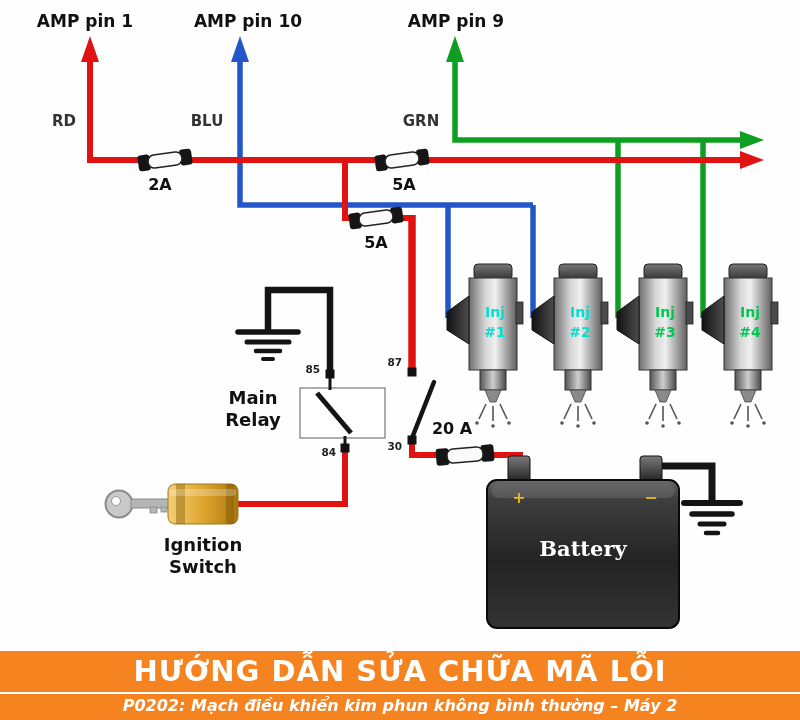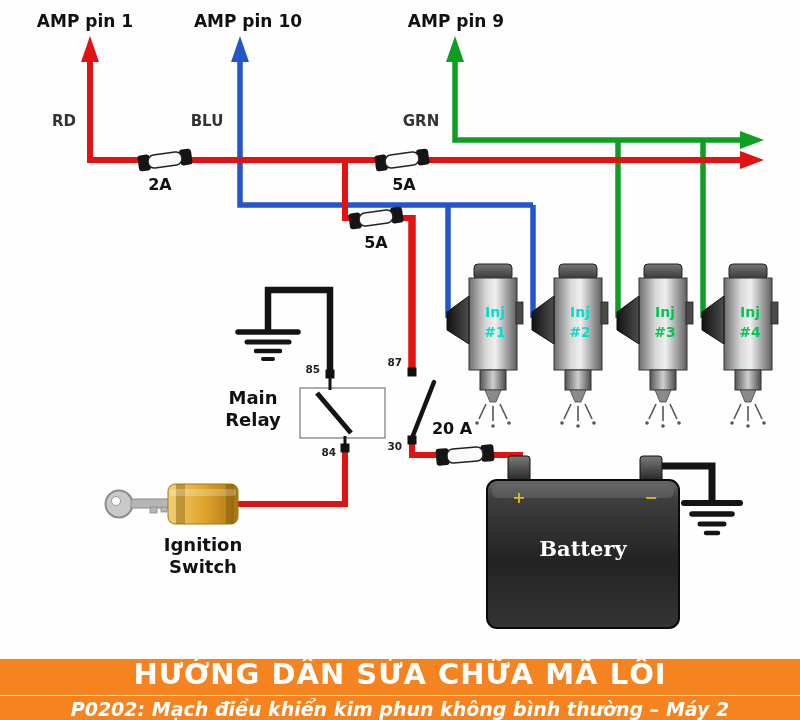--- a/index.html
+++ b/index.html
@@ -18,27 +18,27 @@
   .lbl-mark{font-size:16px;font-weight:bold;fill:#e6b81e;}
   .lbl-inj{font-size:14px;font-weight:bold;}
   .w-red{stroke:var(--red);fill:none;}
   .w-blue{stroke:var(--blue);fill:none;}
   .w-green{stroke:var(--green);fill:none;}
   .w-black{stroke:var(--black);fill:none;}
   .f-red{fill:var(--red);}
   .f-blue{fill:var(--blue);}
   .f-green{fill:var(--green);}
   .banner{
-    position:absolute;left:0;bottom:0;width:800px;height:61px;
+    position:absolute;left:0;bottom:0;width:800px;height:69px;
     background:var(--banner-bg);color:var(--banner-text);
     display:flex;flex-direction:column;align-items:center;justify-content:center;
   }
   .banner-title{font-size:29px;font-weight:bold;letter-spacing:1px;line-height:1.1;}
   .banner-divider{width:100%;height:2px;background:#ffffff;margin:4px 0 3px 0;}
-  .banner-subtitle{font-size:19px;font-weight:bold;font-style:italic;line-height:1.1;}
+  .banner-subtitle{font-size:16px;font-weight:bold;font-style:italic;line-height:1.1;}
 </style>
 </head>
 <body>
 
 <div class="stage">
 
 <svg width="800" height="647" viewBox="0 0 800 647">
   <defs>
     <linearGradient id="metalBody" x1="0" y1="0" x2="1" y2="0">
       <stop offset="0" stop-color="#6e6e6e"></stop>

